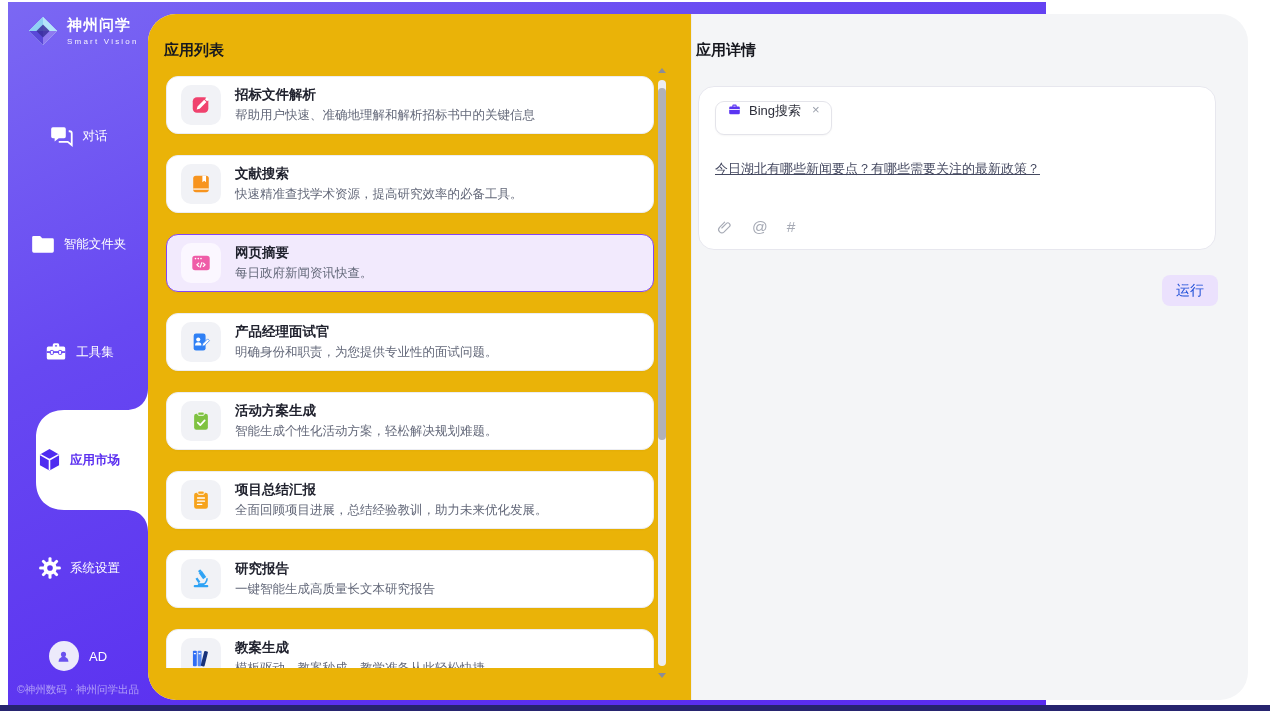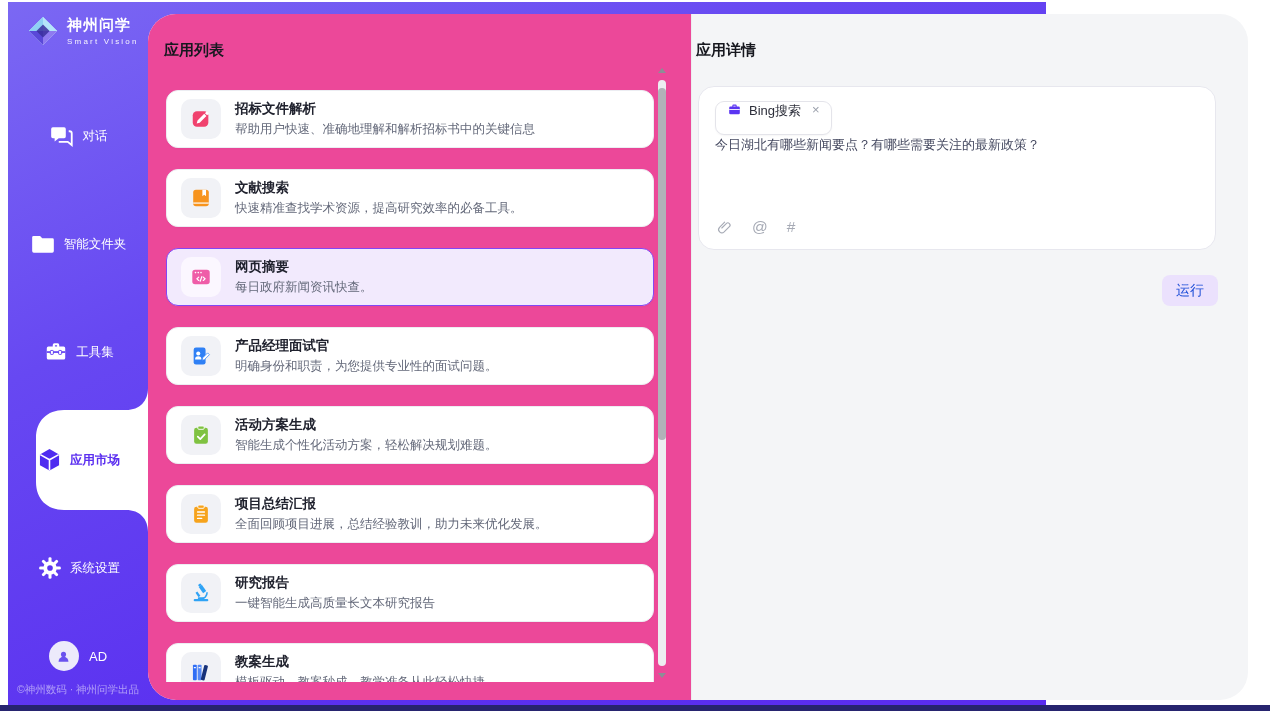--- a/index.html
+++ b/index.html
@@ -27,23 +27,23 @@
   .user-row { position:absolute; bottom:34px; left:0; width:140px; display:flex;
     align-items:center; justify-content:center; gap:10px; cursor:pointer; }
   .avatar { width:30px; height:30px; border-radius:50%; background:#eceafb;
     display:flex; align-items:center; justify-content:center; }
   .user-label { color:#fff; font-size:13px; }
   .side-footer { position:absolute; bottom:8px; left:9px; color:rgba(255,255,255,.5); font-size:10.5px; white-space:nowrap; }
 
   
   .content { position:absolute; left:140px; top:12px; width:1100px; height:686px;
     border-radius:28px; overflow:hidden; display:flex; background:#fff; }
-  .panel-list { position:relative; width:543px; background:#ec4899; padding:27px 0 0 16px; }
+  .panel-list { position:relative; width:543px; background:#eab308; padding:27px 0 0 16px; }
   .panel-title { font-size:15px; font-weight:700; color:#17181f; }
-  .app-list { margin-top:30px; margin-left:2px; height:592px; overflow:hidden; }
+  .app-list { margin-top:16px; margin-left:2px; height:592px; overflow:hidden; }
 
   .card { width:488px; height:58px; border:1px solid #ecedf2; border-radius:12px;
     background:#fff; display:flex; align-items:center; gap:14px; padding:0 14px;
     margin-bottom:21px; cursor:pointer; box-shadow:0 1px 2px rgba(20,20,40,.03); }
   .card.selected { background:#f2eafd; border:1.5px solid #8247f5; }
   .card-icon-box { width:40px; height:40px; border-radius:10px; background:#f1f2f6;
     display:flex; align-items:center; justify-content:center; flex:0 0 auto; }
   .card.selected .card-icon-box { background:#fbf7ff; }
   .card-text { display:flex; flex-direction:column; gap:3px; min-width:0; }
   .card-title { font-size:13.5px; font-weight:700; color:#20222e; }
@@ -58,21 +58,21 @@
   .scroll-thumb { position:absolute; top:8px; left:0; width:8px; height:60%; background:#b1b1b8; border-radius:4px; }
 
   .panel-detail { position:relative; flex:1; background:#f4f5f7; border-left:1px solid #ececf0;
     padding:27px 17px 0 4px; }
   .composer { position:relative; margin-top:26px; margin-left:2px; width:518px; height:164px;
     background:#fff; border:1px solid #e7e7ee; border-radius:16px; padding:14px 16px; cursor:text; }
   .chip { display:inline-flex; gap:7px; height:34px; padding:0 11px;
     background:#fff; border:1px solid #e4e4ea; border-radius:9px; font-size:13px; color:#2c2e3a;
     box-shadow:0 1px 2px rgba(0,0,0,.04); cursor:default; }
   .chip-close { color:#9ba0ac; font-size:13px; margin-left:4px; cursor:pointer; }
-  .query { font-size:13px; color:#454960; line-height:1.5; }
+  .query { margin-top:24px; font-size:13px; color:#454960; line-height:1.5;text-decoration:underline; }
   .composer-tools { position:absolute; left:17px; bottom:13px; display:flex; align-items:center; gap:19px; }
   .composer-tools .sym { font-size:15.5px; color:#a6aab5; cursor:pointer; }
   .run-row { width:520px; margin-left:2px; text-align:right; margin-top:25px; }
   .run { display:inline-block; border:none; height:31px; padding:0 14px; border-radius:8px;
     background:#ebe1fd; color:#1d4ed8; font-size:14px; cursor:pointer;
     font-family:"Liberation Sans","DejaVu Sans",sans-serif; }
 </style>
 </head>
 <body>
 

